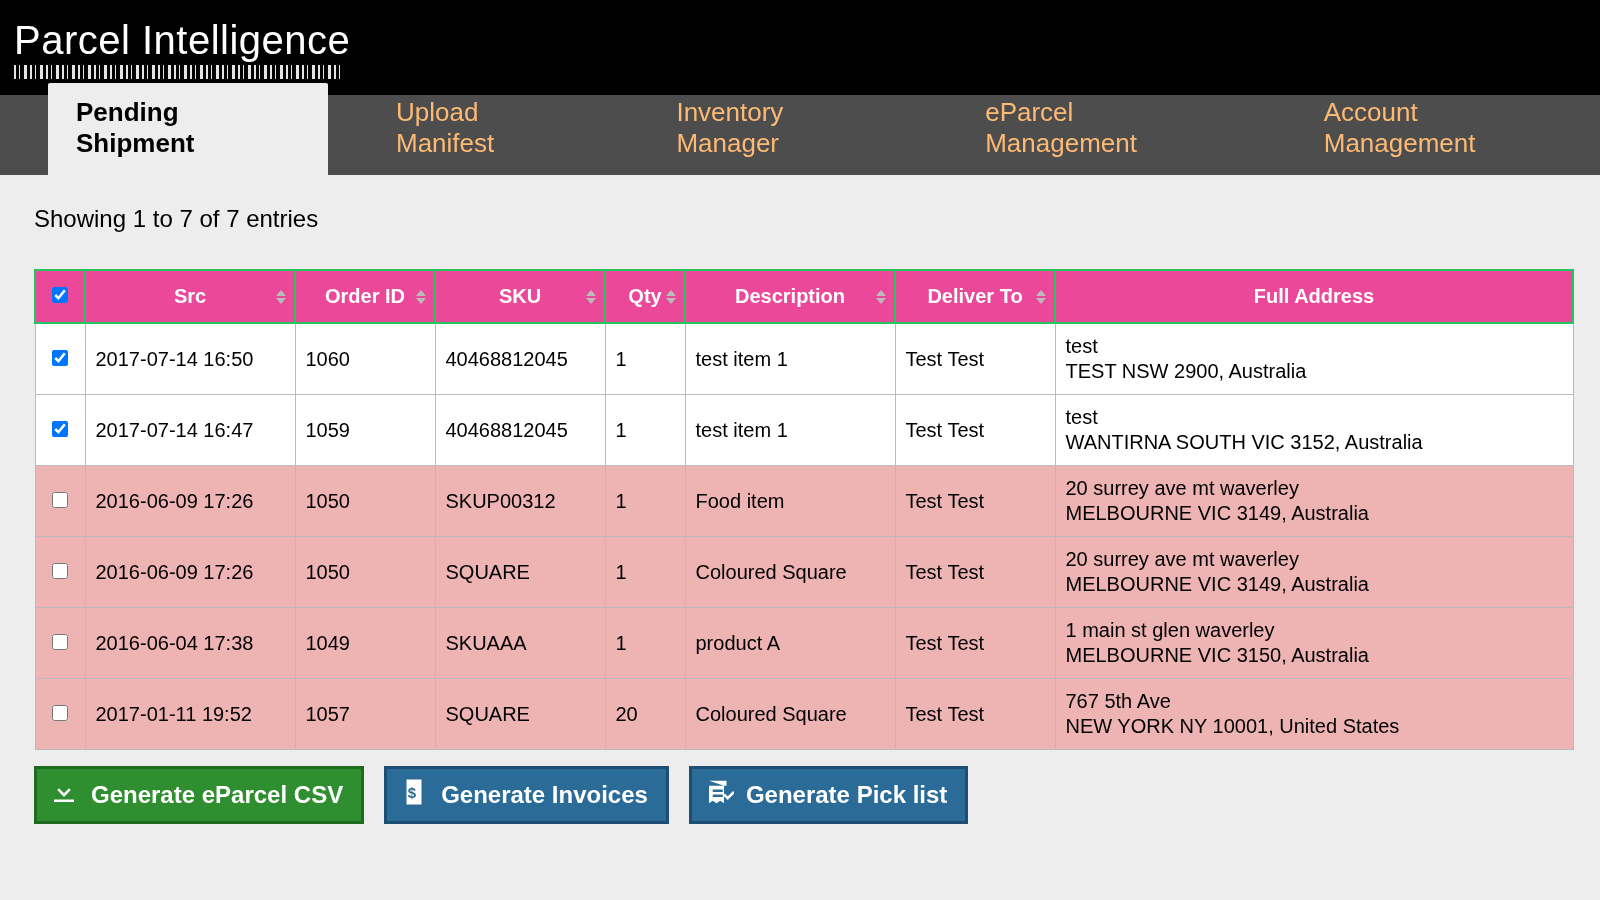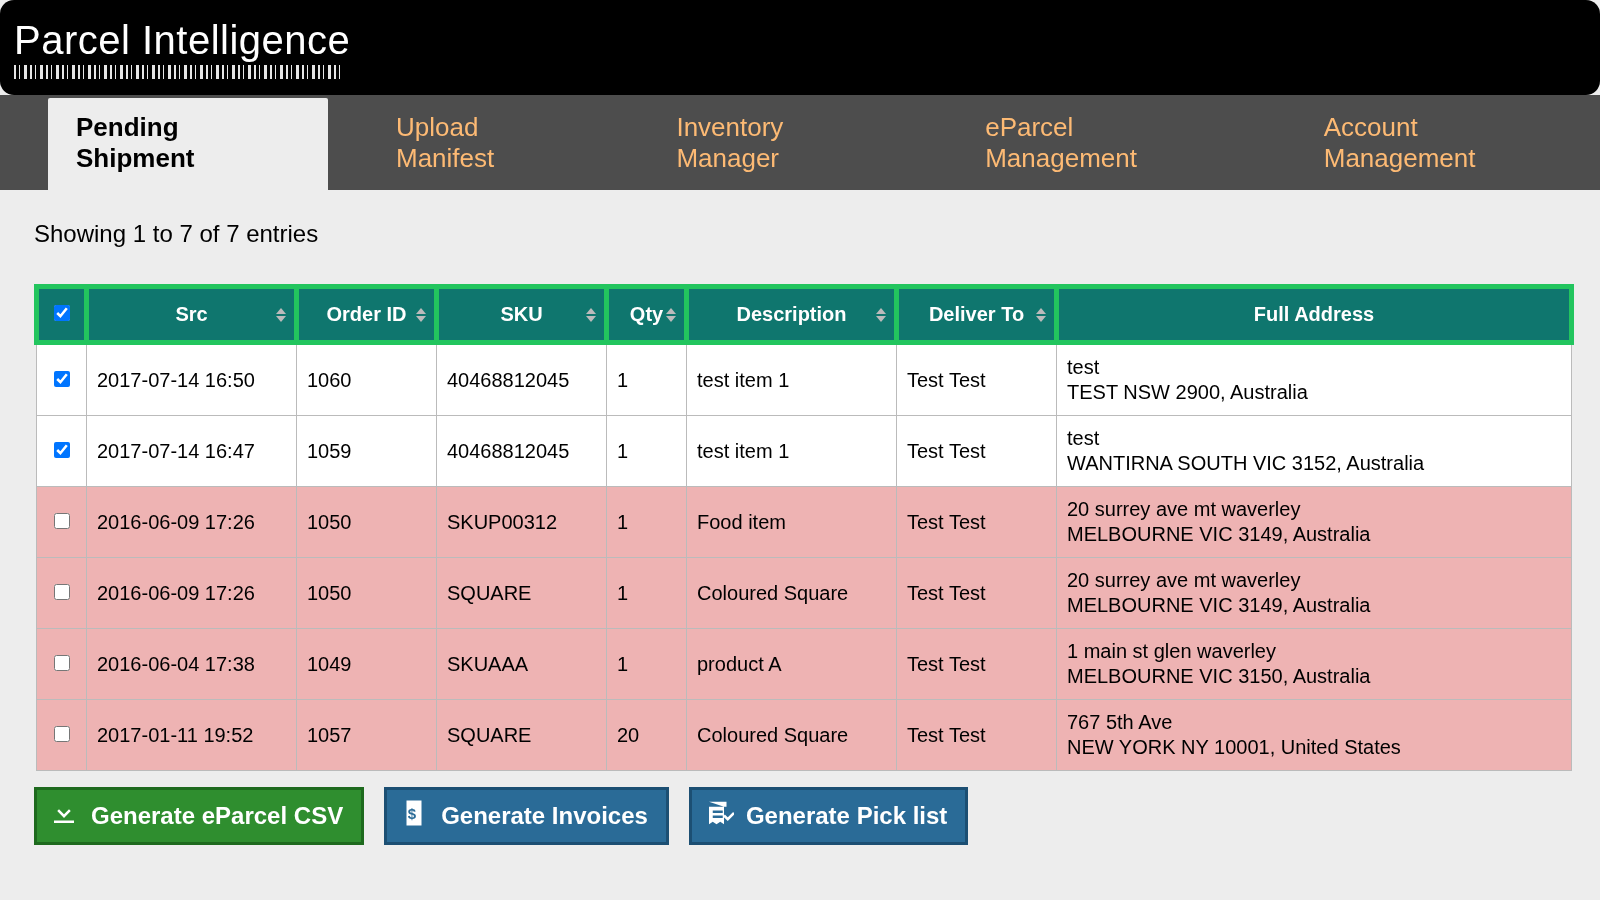--- a/index.html
+++ b/index.html
@@ -1,32 +1,32 @@
 <!DOCTYPE html>
 <html><head>
 <meta charset="utf-8">
 <style>
   * { box-sizing: border-box; margin: 0; padding: 0; }
   body { font-family: Arial, Helvetica, sans-serif; background: #ededed; width:1600px; height:900px; overflow:hidden; }
 
-  .topbar { background:#000; height:95px; padding:18px 0 0 14px;border-radius:14px; }
+  .topbar { background:#000; height:95px; padding:18px 0 0 14px; }
   .brand { color:#fff; font-size:40px; font-weight:300; letter-spacing:0.5px; font-family: "Segoe UI", Arial, sans-serif;}
   .barcode { height:14px; margin-top:2px; width:330px; background: repeating-linear-gradient(90deg,#fff 0 2px,#000 2px 5px,#fff 5px 6px,#000 6px 10px,#fff 10px 13px,#000 13px 16px); opacity:0.9;}
 
-  .tabstrip { background:#4d4d4d; height:95px; position:relative;}
+  .tabstrip { background:#4d4d4d; height:80px; position:relative;}
   .tabs { position:absolute; bottom:0; left:48px; display:flex; gap:40px; align-items:flex-end;}
   .tab { color:#fdba74; font-size:26px; padding:14px 28px 16px; cursor:pointer; }
   .tab.active { background:#ededed; color:#000; font-weight:bold; border-radius:2px 2px 0 0;}
 
   .content { padding:30px 0 0 34px; }
   h1.page-title { font-size:32px; font-weight:bold; margin-bottom:30px;}
   .showing { font-size:24px; margin-bottom:36px;}
 
   table.orders { border-collapse:collapse; width:1540px; }
-  table.orders th { background:#0f766e; color:#fff; font-size:20px; font-weight:bold; padding:14px 10px; border:5px solid #22c55e; position:relative; text-align:center;}
+  table.orders th { background:#ec4899; color:#fff; font-size:20px; font-weight:bold; padding:14px 10px; border:2px solid #22c55e; position:relative; text-align:center;}
   .sort-arrows { position:absolute; right:8px; top:50%; transform:translateY(-50%); display:flex; flex-direction:column; gap:2px;}
   .sort-arrows .up { width:0;height:0;border-left:5px solid transparent;border-right:5px solid transparent;border-bottom:6px solid #bbb;}
   .sort-arrows .down{ width:0;height:0;border-left:5px solid transparent;border-right:5px solid transparent;border-top:6px solid #bbb;}
 
   table.orders td { font-size:20px; padding:10px 10px; border:1px solid #bbb; vertical-align:middle; background:#fff;}
   tr.pink td { background:#eeb3b3; }
   td.sel, th.sel { width:50px; text-align:center; }
   td.addr { line-height:1.25;margin-left:46px; }
   input[type=checkbox]{ width:16px; height:16px; }
 

